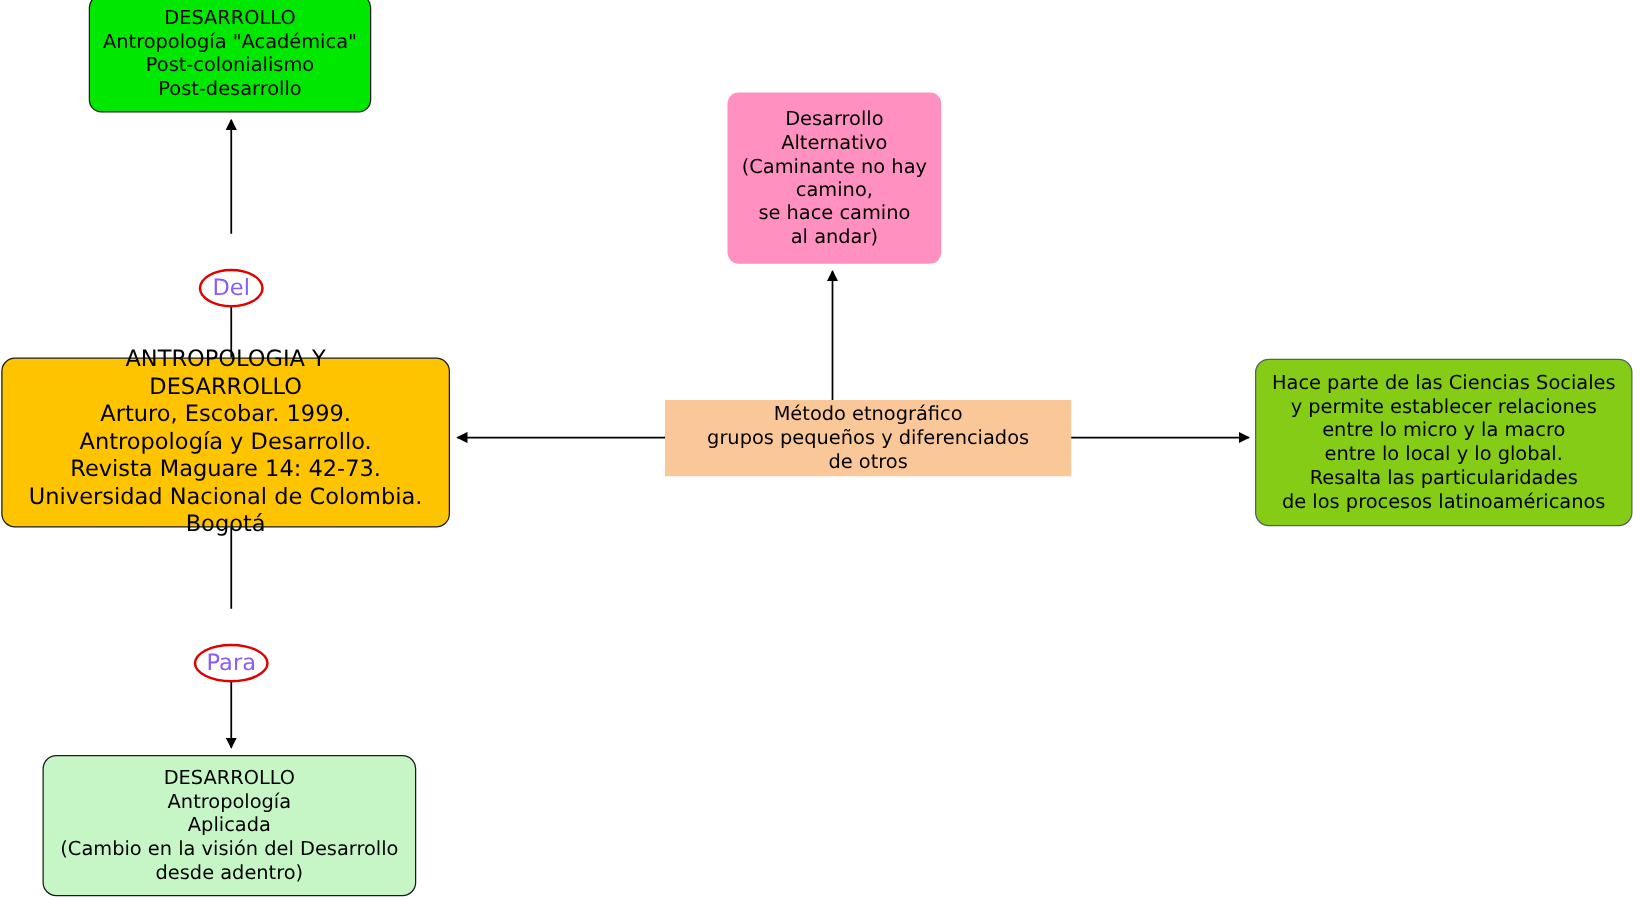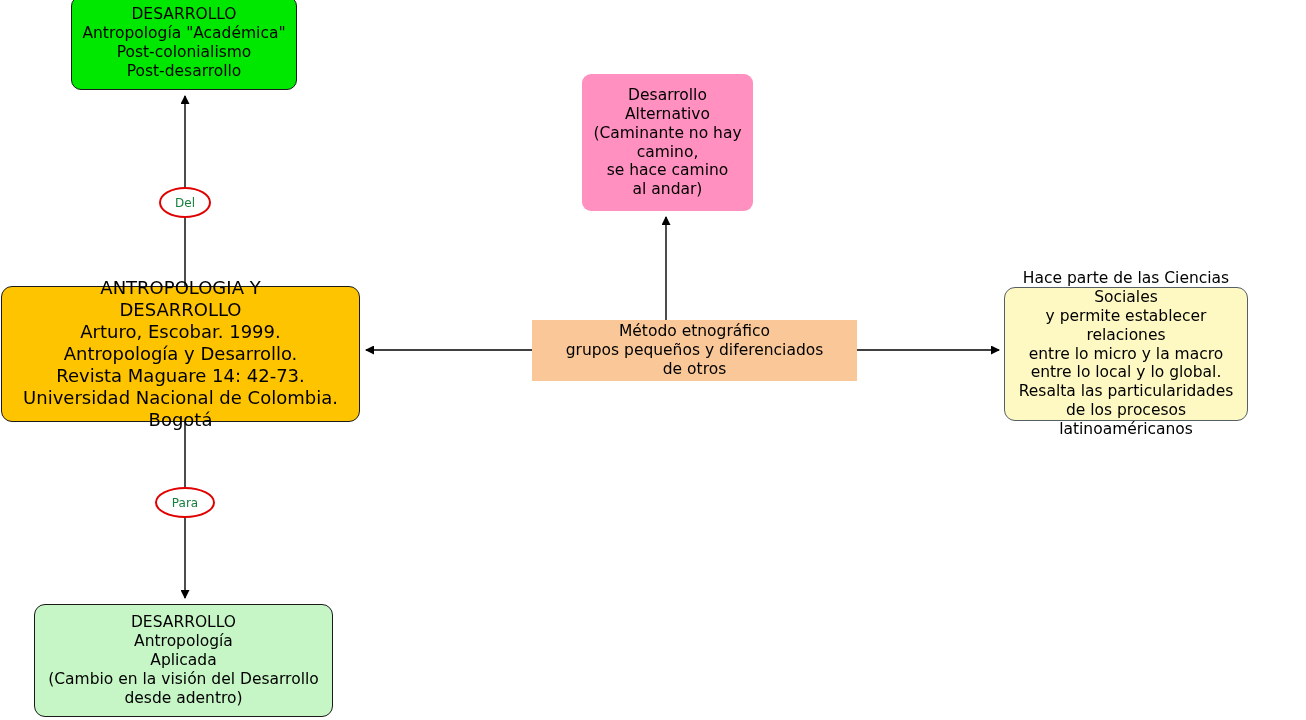--- a/index.html
+++ b/index.html
@@ -78,23 +78,23 @@
     background: #fac898;
     border: none;
     border-radius: 0;
     font-size: 15.5px;
   }
 
   
   #node-social-sciences {
     left: 1004px;
     top: 287px;
-    width: 244px;
+    width: 302px;
     height: 134px;
-    background: #fef9c3;
+    background: #84cc16;
     border: 1.5px solid #555f66;
     border-radius: 11px;
     font-size: 15.5px;
   }
 
   
   #node-applied {
     left: 34px;
     top: 604px;
     width: 299px;
@@ -108,23 +108,24 @@
   
   .link-label {
     position: absolute;
     box-sizing: border-box;
     display: flex;
     align-items: center;
     justify-content: center;
     background: #ffffff;
     border: 2.5px solid #e00000;
     border-radius: 50%;
-    color: #15803d;
-    font-size: 12px;
+    color: #8b5cf6;
+    font-size: 18px;
     z-index: 5;
+    margin-top: 28px;
   }
   #label-del {
     left: 159px;
     top: 187px;
     width: 52px;
     height: 31px;
   }
   #label-para {
     left: 155px;
     top: 487px;

